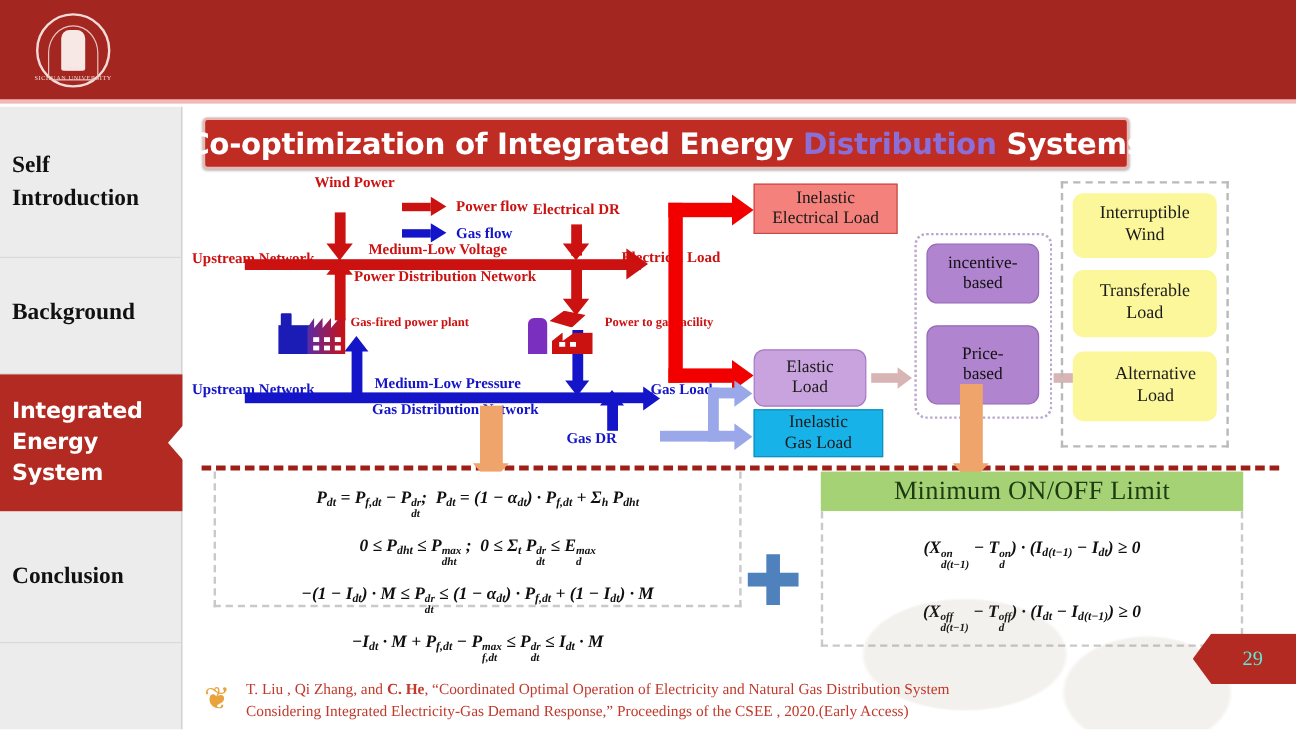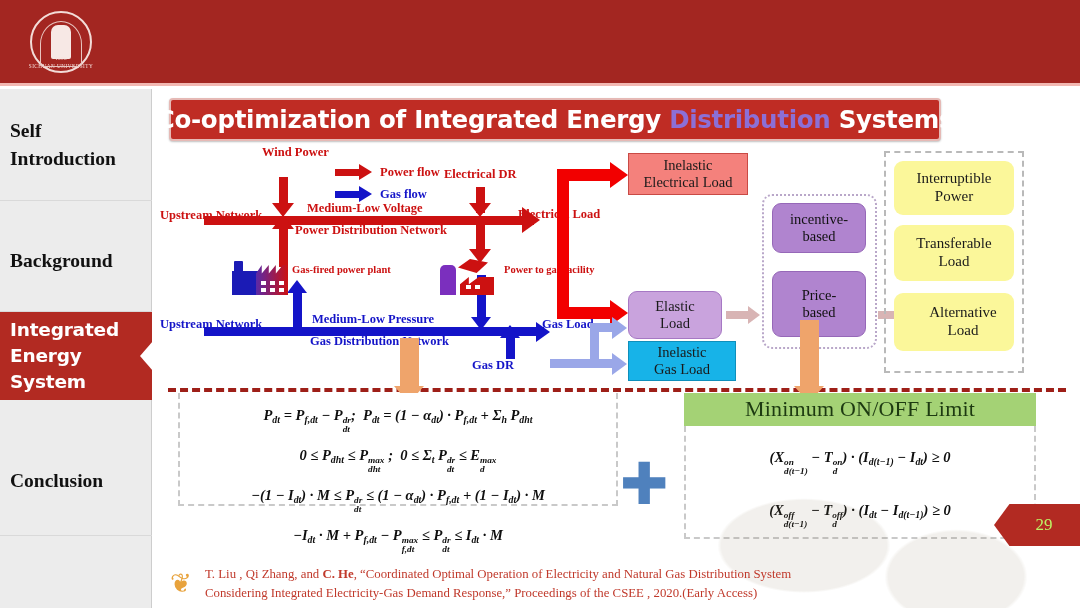--- a/index.html
+++ b/index.html
@@ -256,25 +256,25 @@
   }
   .footer b { font-weight: 700; }
   .footer-mark {
     position: absolute; left: 170px; top: 570px;
     font-size: 26px; color: #e8a33d; line-height: 1;
     font-family: "DejaVu Sans", sans-serif;
   }
 
   
   .page-badge {
-    position: absolute; right: 0; top: 504px;
+    position: absolute; right: 0; top: 528px;
     width: 86px; height: 42px; background: #b22a22;
     display: flex; align-items: center; justify-content: center;
     clip-path: polygon(18% 0, 100% 0, 100% 100%, 18% 100%, 0 50%);
-    color: #bef264; font-size: 17px; font-family: "Liberation Serif", serif;
+    color: #5eead4; font-size: 17px; font-family: "Liberation Serif", serif;
     padding-left: 14px;
   }
   .watermark {
     position: absolute; left: 690px; top: 400px;
     width: 380px; height: 208px; opacity: .10;
     background:
       radial-gradient(ellipse at 30% 70%, #8a7a5a 0 22%, transparent 23%),
       radial-gradient(ellipse at 70% 85%, #8a7a5a 0 18%, transparent 19%);
     pointer-events: none;
   }
@@ -283,24 +283,24 @@
 <body>
 
 <div class="header">
   <div class="logo-seal">
     <div class="seal-year">1896</div>
     <div class="seal-ring-text">SICHUAN UNIVERSITY</div>
   </div>
 </div>
 
 <div class="sidebar">
-  <div class="nav-item" style="top:0;height:112px;">Self
+  <div class="nav-item" style="top:0;height:126px;">Self
 Introduction</div>
   <div class="nav-item" style="top:122px;height:101px;">Background</div>
-  <div class="nav-item active" style="top:223px;height:88px;">Integrated
+  <div class="nav-item active" style="top:223px;height:114px;">Integrated
 Energy
 System</div>
   <div class="nav-item" style="top:337px;height:110px;">Conclusion</div>
 </div>
 
 <div class="title-banner">
   <div class="title-text"><span>Co-optimization of Integrated Energy </span><span class="title-accent">Distribution</span><span> Systems</span></div>
 </div>
 
 <div class="diagram">
@@ -418,21 +418,21 @@
   <div class="box box-dr" style="left:620px; top:58px; width:94px; height:50px; white-space:pre-line;">incentive-
 based</div>
   <div class="box box-dr" style="left:620px; top:126px; width:94px; height:66px; white-space:pre-line;">Price-
 based</div>
 
   <div class="arrow-pink" style="left:726px; top:166px; width:24px;"></div>
   <div class="arrow-pink-tip" style="left:748px; top:161px;"></div>
 
   <div class="dashed-group" style="left:732px; top:6px; width:140px; height:222px;"></div>
   <div class="box box-yellow" style="left:742px; top:16px; width:120px; height:54px; white-space:pre-line;">Interruptible
-Power</div>
+Wind</div>
   <div class="box box-yellow" style="left:742px; top:80px; width:120px; height:56px; white-space:pre-line;">Transferable
 Load</div>
   <div class="box box-yellow" style="left:742px; top:148px; width:120px; height:58px; white-space:pre-line;padding-left:18px;">Alternative
 Load</div>
 </div>
 
 <div class="divider"></div>
 
 <div class="orange-stem" style="left:400px; top:338px; height:52px;"></div>
 <div class="orange-tip" style="left:394px; top:386px;"></div>

